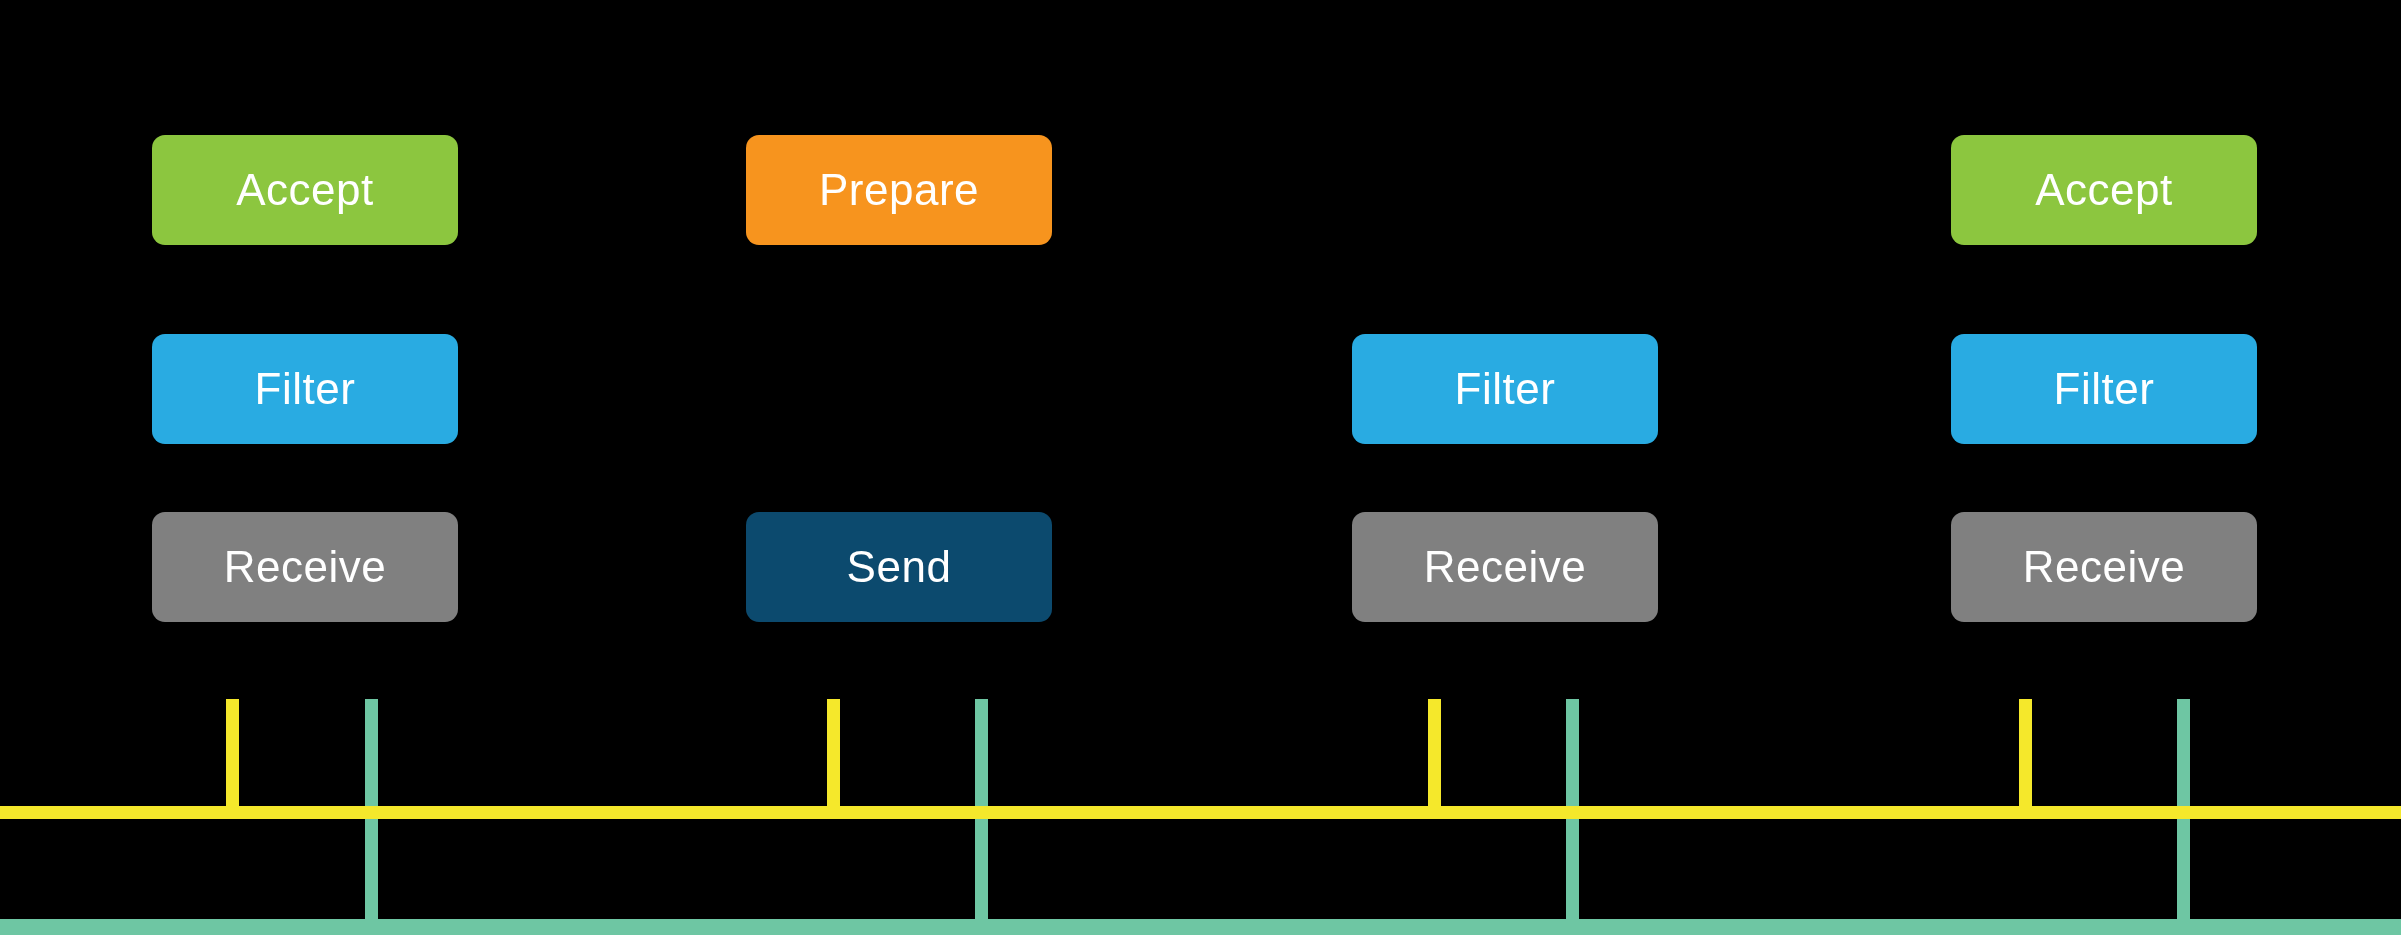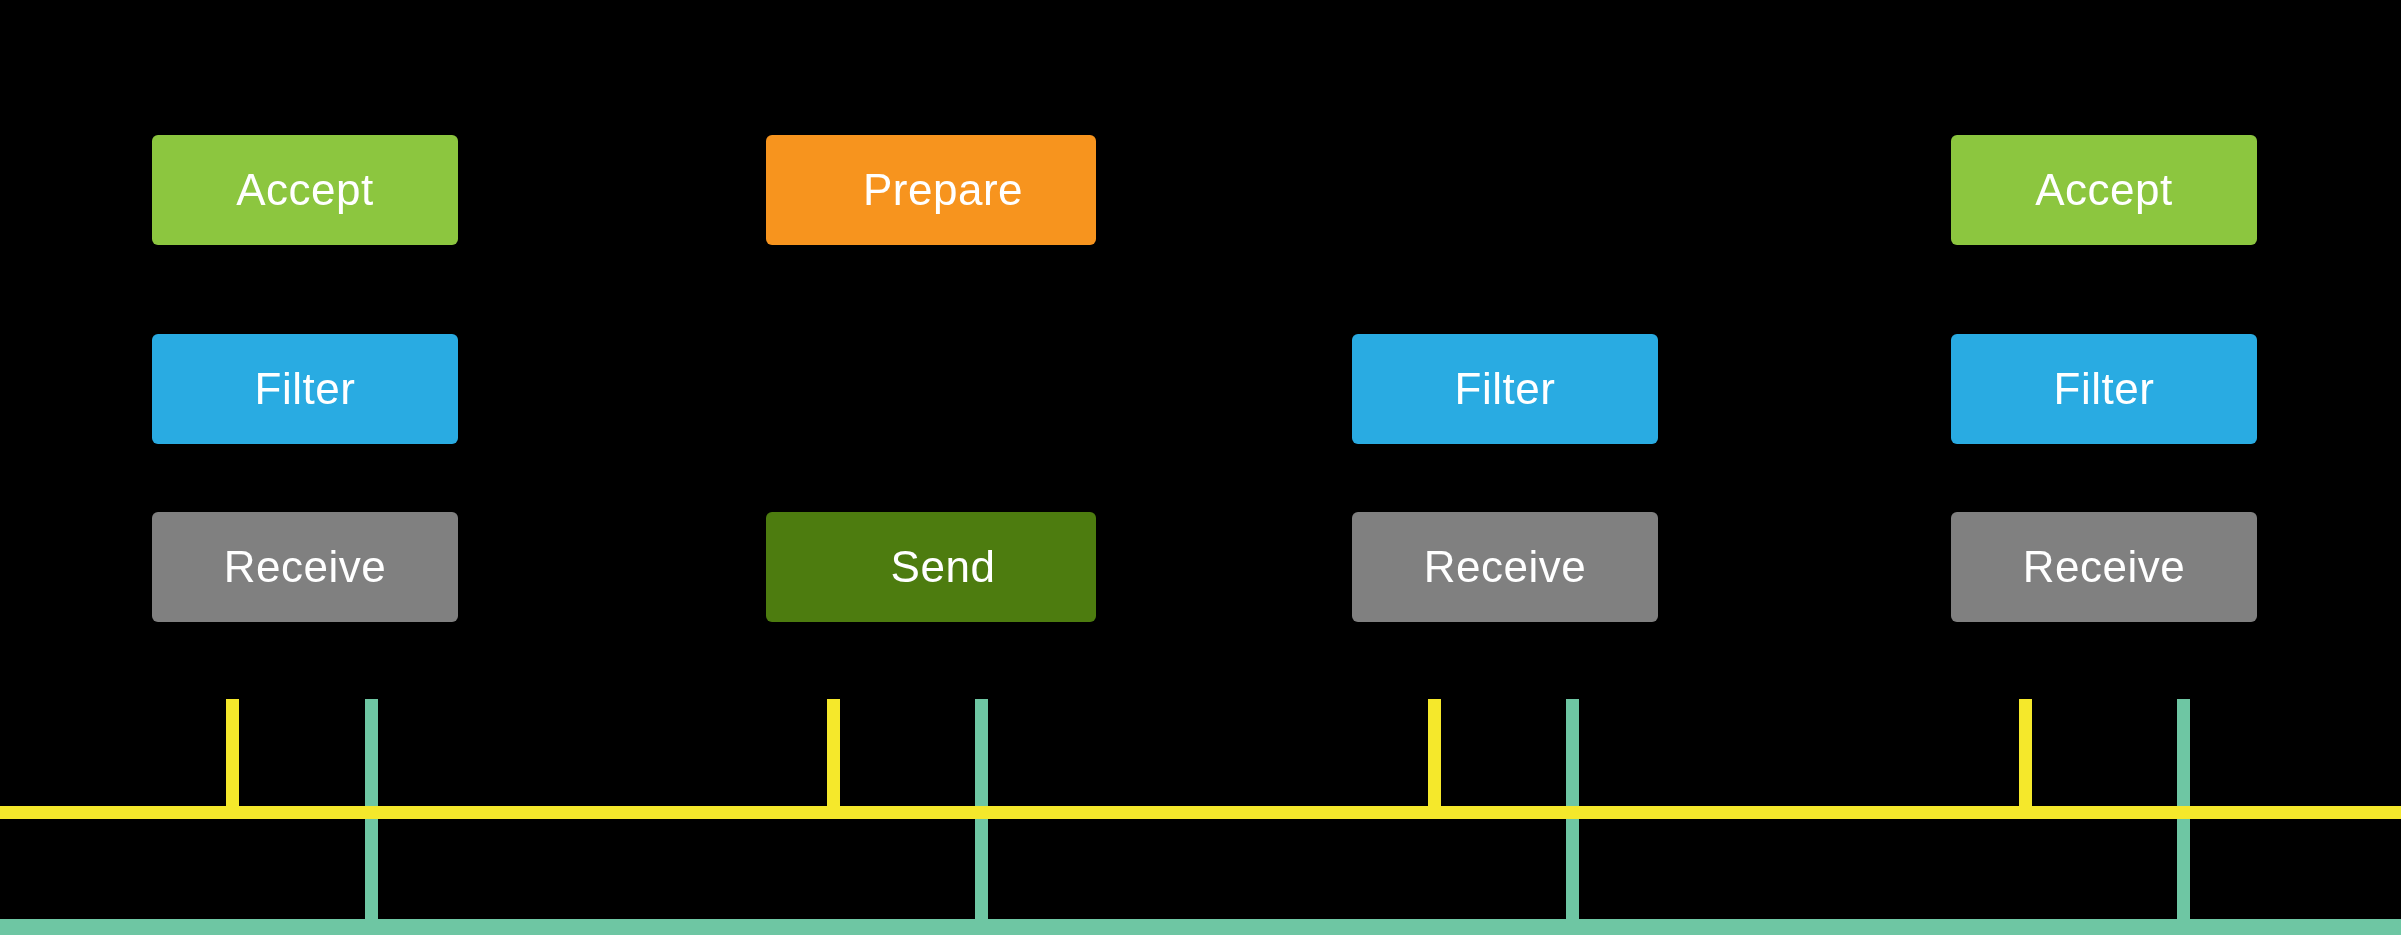--- a/index.html
+++ b/index.html
@@ -13,33 +13,33 @@
     height: 935px;
     background: #000000;
     overflow: hidden;
     font-family: "Liberation Sans", sans-serif;
   }
   
   .node {
     position: absolute;
     width: 306px;
     height: 110px;
-    border-radius: 6px;
+    border-radius: 13px;
     display: flex;
     align-items: center;
     justify-content: center;
     color: #ffffff;
     font-size: 44px;
     font-weight: 400;
     letter-spacing: 0.5px;
     z-index: 5;
   }
   
   .c1 { left: 152px; }
-  .c2 { left: 766px; padding-left: 24px; }
+  .c2 { left: 746px; }
   .c3 { left: 1352px; }
   .c4 { left: 1951px; }
   
   .r1 { top: 135px; }
   .r2 { top: 334px; }
   .r3 { top: 512px; }
   
   .hline {
     position: absolute;
     left: 0;
@@ -66,21 +66,21 @@
 </head>
 <body>
 
 <div class="canvas">
 
   <div class="node c1 r1" style="background-color: rgb(140, 198, 63);">Accept</div>
   <div class="node c1 r2" style="background-color: rgb(41, 171, 226);">Filter</div>
   <div class="node c1 r3" style="background-color: rgb(128, 128, 128);">Receive</div>
 
   <div class="node c2 r1" style="background-color: rgb(247, 148, 30);">Prepare</div>
-  <div class="node c2 r3" style="background-color: #4d7c0f;">Send</div>
+  <div class="node c2 r3" style="background-color: #0c4a6e;">Send</div>
 
   <div class="node c3 r2" style="background-color: rgb(41, 171, 226);">Filter</div>
   <div class="node c3 r3" style="background-color: rgb(128, 128, 128);">Receive</div>
 
   <div class="node c4 r1" style="background-color: rgb(140, 198, 63);">Accept</div>
   <div class="node c4 r2" style="background-color: rgb(41, 171, 226);">Filter</div>
   <div class="node c4 r3" style="background-color: rgb(128, 128, 128);">Receive</div>
 
   <div class="stub stub-yellow s1y" style="background-color: rgb(245, 232, 43);"></div>
   <div class="stub stub-teal   s1t" style="background-color: rgb(110, 198, 163);"></div>

